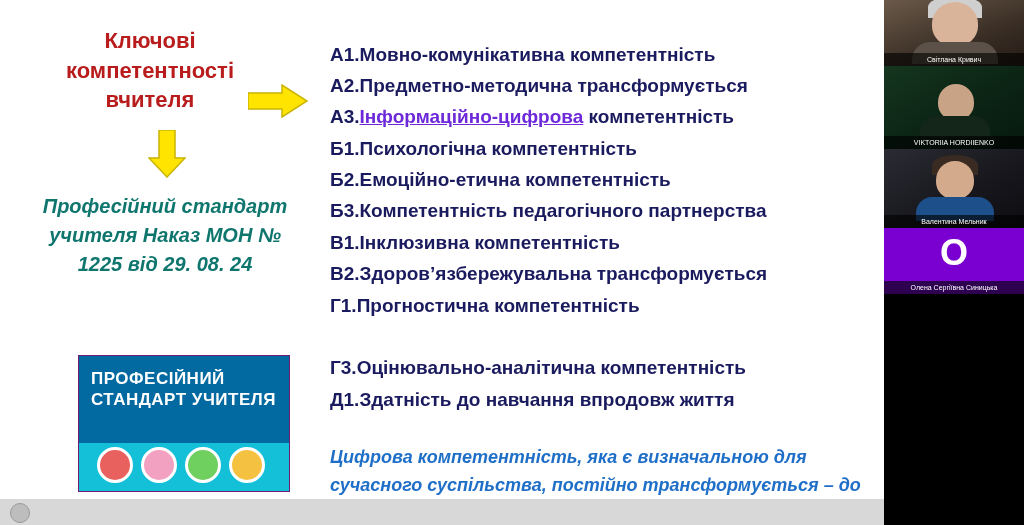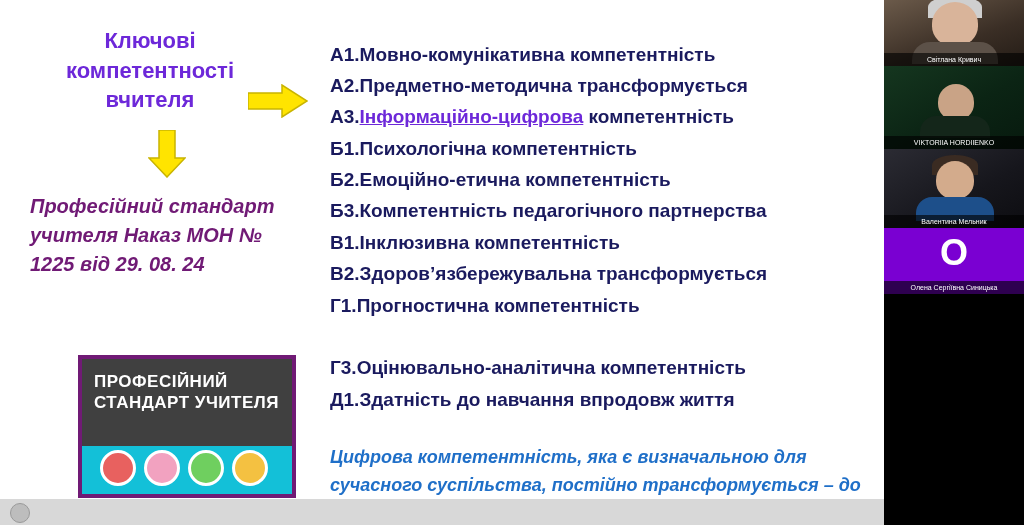--- a/index.html
+++ b/index.html
@@ -38,21 +38,21 @@
     top: 0;
     width: 290px;
     height: 525px;
   }
   .key-title {
     position: absolute;
     left: 30px;
     top: 26px;
     width: 200px;
     text-align: center;
-    color: #6d28d9;
+    color: #b91c1c;
     font-weight: bold;
     font-size: 22px;
     line-height: 1.35;
   }
   .arrow-right {
     position: absolute;
     left: 228px;
     top: 84px;
     width: 60px;
     height: 34px;
@@ -62,35 +62,36 @@
     left: 128px;
     top: 130px;
     width: 38px;
     height: 48px;
   }
   .std-text {
     position: absolute;
     left: 10px;
     top: 192px;
     width: 270px;
-    color: #701a75;
+    text-align: center;
+    color: #0f766e;
     font-weight: bold;
     font-style: italic;
     font-size: 20px;
     line-height: 1.45;
   }
   .book-img {
     position: absolute;
     left: 58px;
     top: 355px;
     width: 210px;
     height: 135px;
-    background: #404040;
-    overflow: hidden;
-    border: 4px solid #701a75;
+    background: #0369a1;
+    overflow: hidden;
+    border: 1px solid #701a75;
   }
   .book-img .bk-title {
     position: absolute;
     left: 12px;
     top: 12px;
     color: #ffffff;
     font-weight: bold;
     font-size: 17px;
     line-height: 1.25;
     letter-spacing: .5px;

